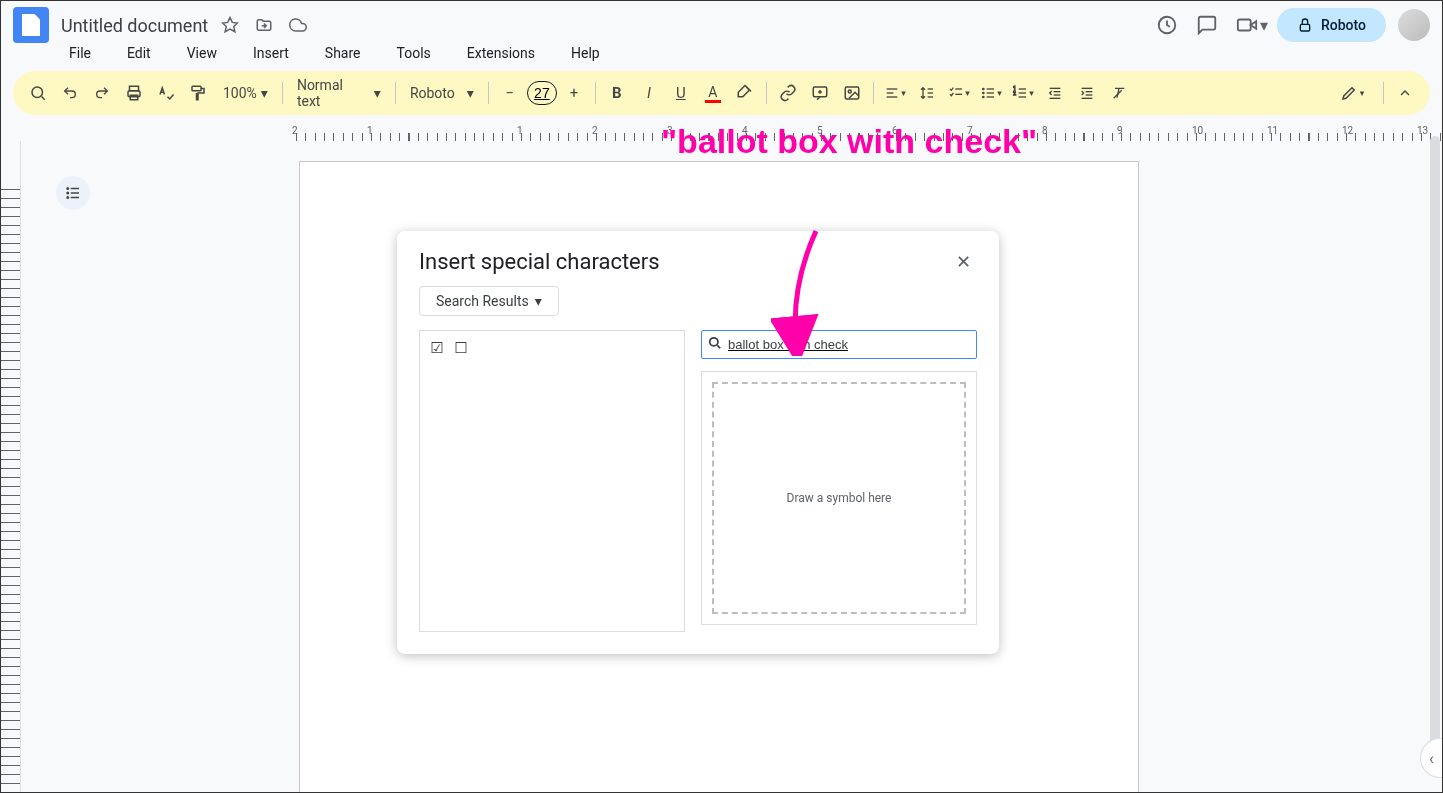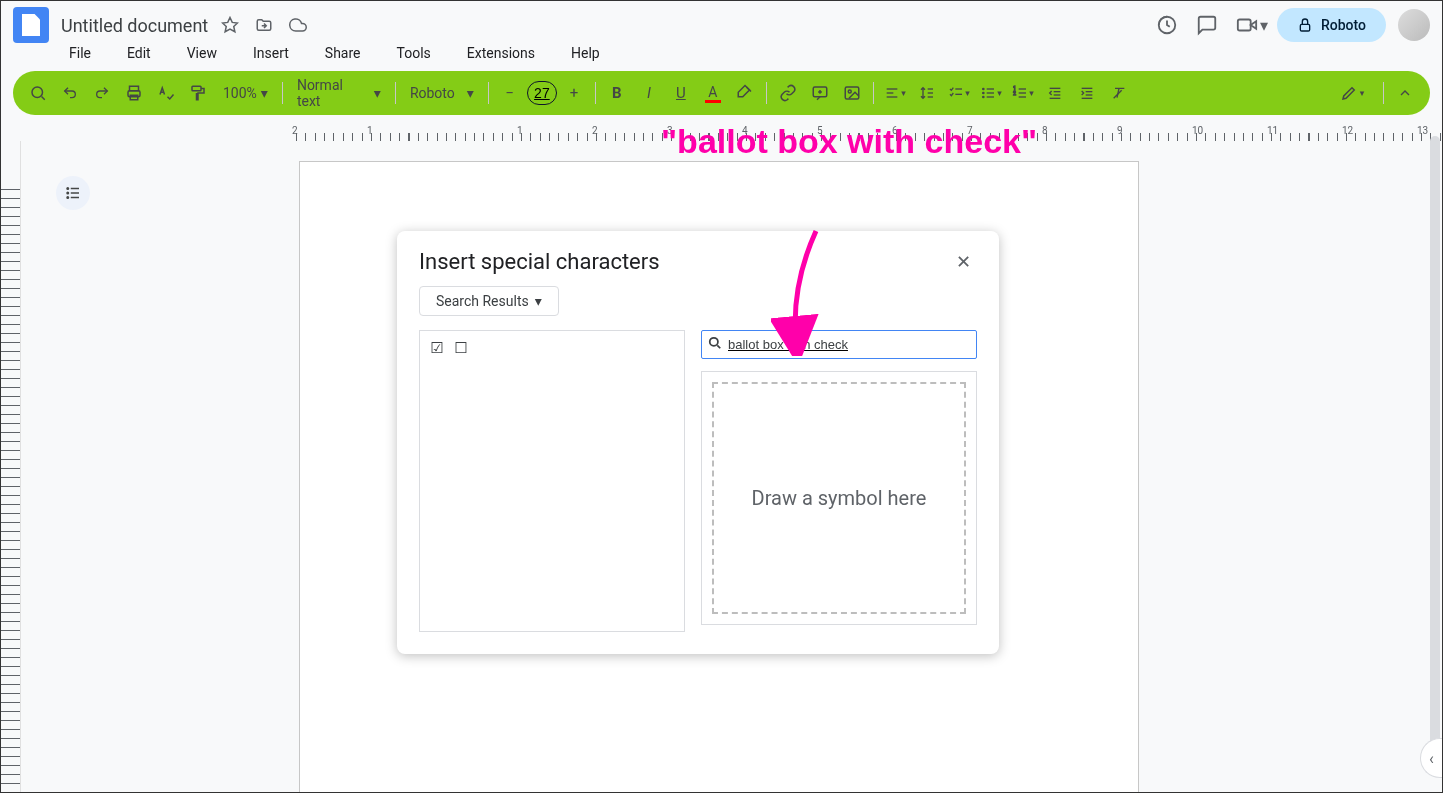--- a/index.html
+++ b/index.html
@@ -83,21 +83,21 @@
     .menu-item {
       padding: 4px 8px;
       border-radius: 4px;
       cursor: pointer;
     }
     
     
     .toolbar {
       display: flex;
       align-items: center;
-      background: #84cc16;
+      background: #fef9c3;
       border-radius: 28px;
       margin: 0 12px 8px 12px;
       padding: 4px 10px;
       height: 44px;
       gap: 2px;
     }
     .tb-btn {
       width: 30px; height: 30px;
       border-radius: 6px;
       display: flex;
@@ -320,21 +320,21 @@
       padding: 10px;
     }
     .draw-box-inner {
       width: 100%;
       height: 100%;
       border: 2px dashed #bdbdbd;
       display: flex;
       align-items: center;
       justify-content: center;
       color: #5f6368;
-      font-size: 20px;
+      font-size: 12px;
     }
     
     
     .annotation {
       position: absolute;
       left: 660px;
       top: 120px;
       color: #ff00aa;
       font-family: "Comic Sans MS", cursive, sans-serif;
       font-size: 34px;

